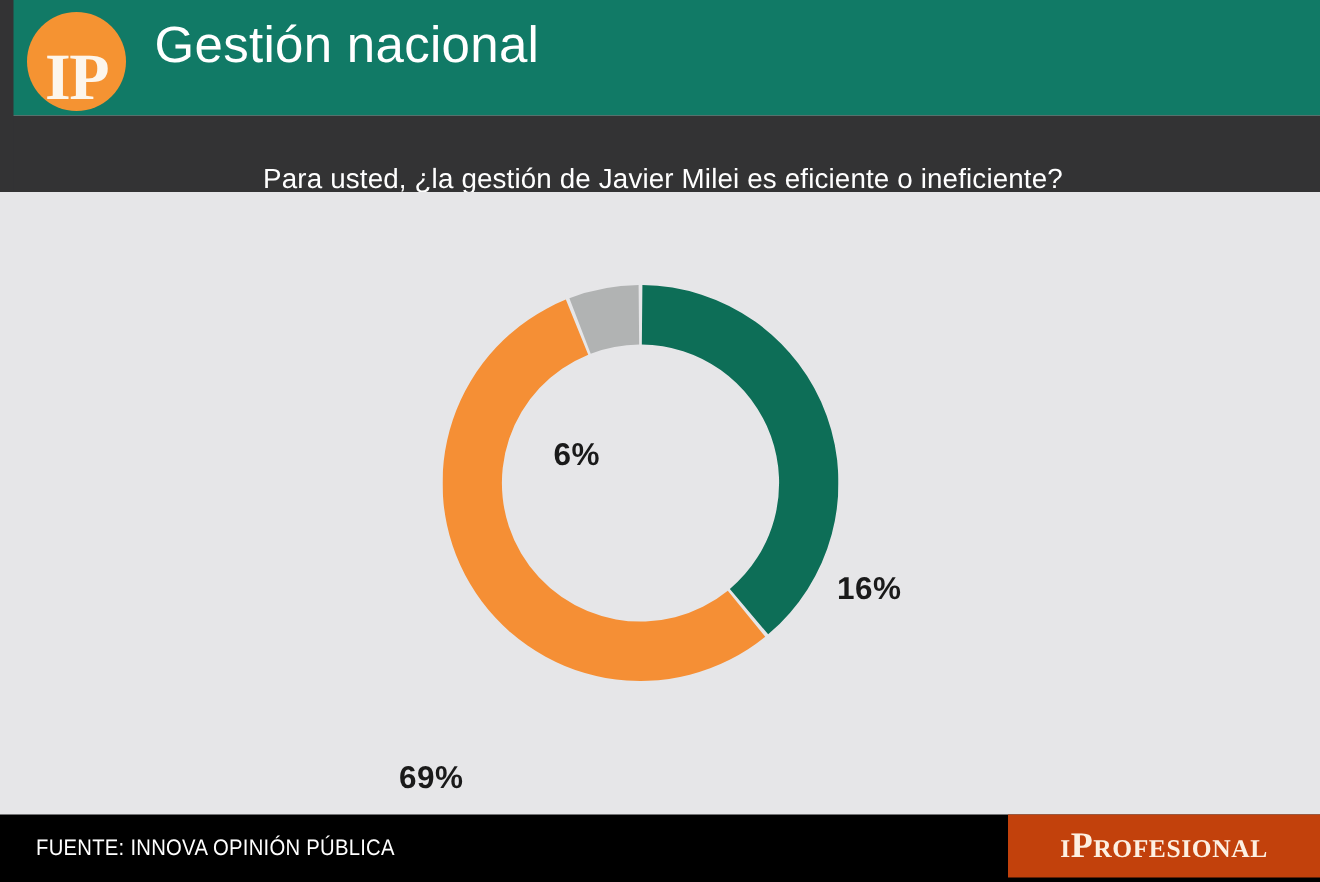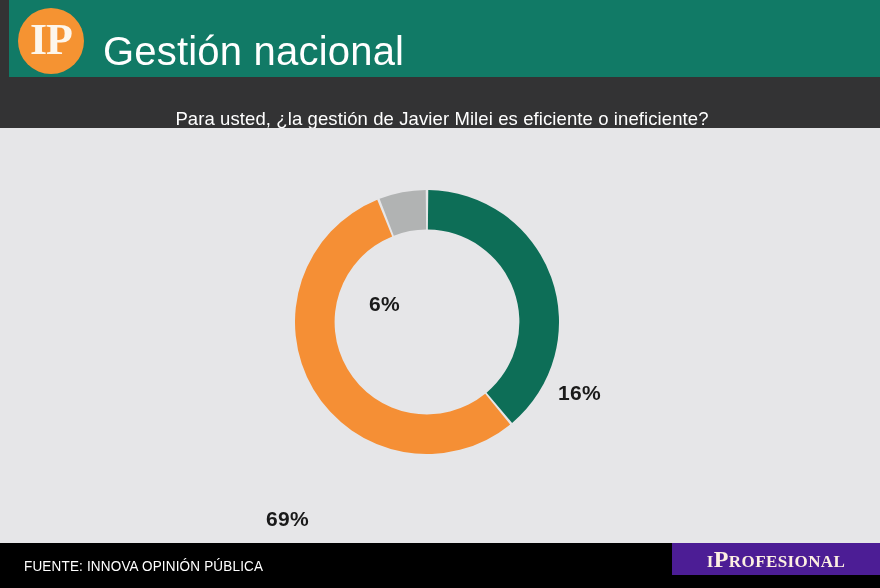--- a/index.html
+++ b/index.html
@@ -38,37 +38,37 @@
     z-index: 4;
   }
   .logo-circle {
     position: absolute;
     left: 18px; top: 8px;
     width: 66px; height: 66px;
     border-radius: 50%;
     background: #f59332;
     z-index: 5;
     display: flex;
-    align-items: center;
+    align-items: flex-end;
     justify-content: center;
   }
   .logo-text {
     font-family: "Liberation Serif", serif;
     font-weight: bold;
     font-size: 44px;
     line-height: 44px;
     color: #fdf6ec;
     letter-spacing: -1px;
     margin-top: -3px;
   }
   .header-title {
     position: absolute;
     left: 103px;
-    top: 31px;
-    font-size: 40px;
+    top: 10px;
+    font-size: 34px;
     line-height: 40px;
     color: #ffffff;
     font-weight: 400;
     letter-spacing: 0.2px;
     white-space: nowrap;
   }
 
   
   .question-band {
     position: absolute;
@@ -148,22 +148,22 @@
     white-space: nowrap;
     font-stretch: condensed;
     transform: scaleX(0.9);
     transform-origin: left center;
   }
   .footer-brand-block {
     position: absolute;
     left: 672px;
     top: 543px;
     width: 208px;
-    height: 32px;
-    background: #4c1d95;
+    height: 42px;
+    background: #c2410c;
     display: flex;
     align-items: center;
     justify-content: center;
   }
   .footer-brand-text {
     font-family: "Liberation Serif", serif;
     font-size: 24px;
     font-weight: bold;
     color: #fdf0e2;
     font-variant: small-caps;

